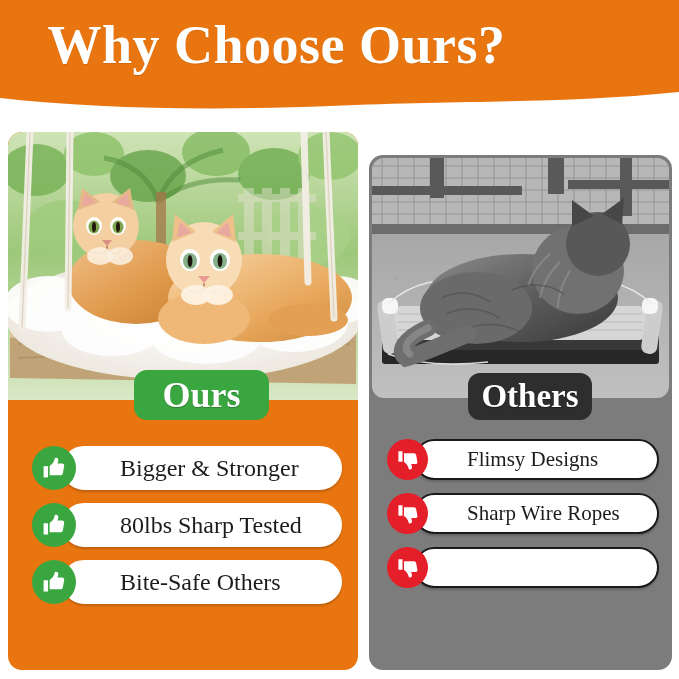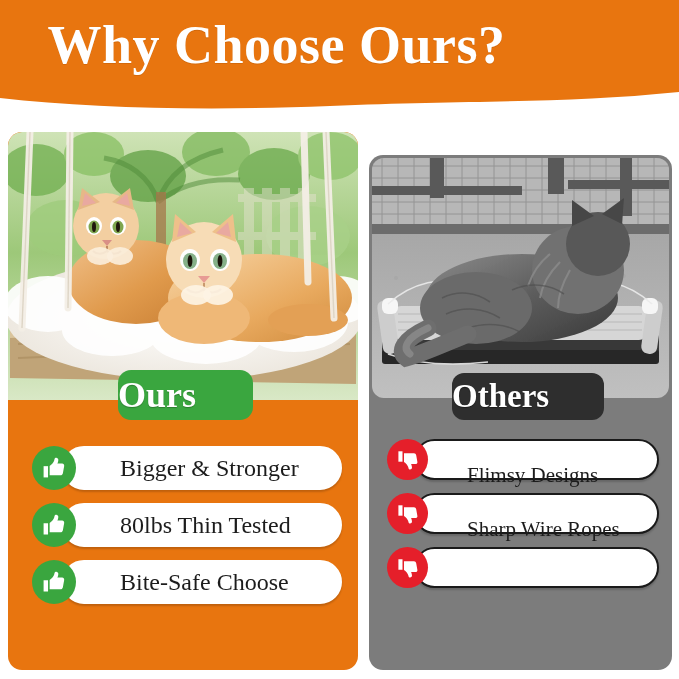--- a/index.html
+++ b/index.html
@@ -91,40 +91,41 @@
     border-radius: 12px;
     filter: grayscale(1) contrast(1.05);
   }
   .photo-inner { position: absolute; inset: 0; }
 
   
   .badge {
     position: absolute;
     display: flex;
     align-items: center;
-    justify-content: flex-start;
+    justify-content: center;
     color: #ffffff;
     font-family: "Liberation Serif", "DejaVu Serif", serif;
     font-weight: bold;
     white-space: nowrap;
+    margin-left: 16px;
   }
   .badge-ours {
     left: 110px;
     top: 238px;
     width: 135px;
     height: 50px;
     background: #3aa63f;
     border-radius: 13px;
     font-size: 36px;
     text-shadow: 0 1px 1px rgba(0,0,0,0.25);
   }
   .badge-others {
     left: 83px;
     top: 218px;
-    width: 152px;
+    width: 124px;
     height: 47px;
     background: #2e2e2e;
     border-radius: 12px;
     font-size: 33px;
     text-shadow: 0 1px 1px rgba(0,0,0,0.4);
   }
 
   
   .rows { position: absolute; }
   .rows-left { left: 24px; top: 306px; width: 310px; margin-top: 8px; }
@@ -175,21 +176,20 @@
     height: 44px;
     line-height: 44px;
     font-size: 24px;
   }
   .row-text-right {
     left: 80px;
     top: 0;
     height: 41px;
     line-height: 41px;
     font-size: 21px;
-    margin-top: 16px;
   }
 
   .mark {
     position: absolute;
     left: 0;
     top: 0;
     border-radius: 50%;
     display: flex;
     align-items: center;
     justify-content: center;
@@ -360,32 +360,32 @@
       </div>
 
       <div class="row row-left">
         <div class="pill pill-left"></div>
         <div class="mark mark-up">
           <svg width="26" height="26" viewBox="0 0 24 24" fill="#ffffff">
             <path d="M2.4 10.3h4.1v10.4H2.4z"></path>
             <path d="M8 10.1c1.9-1.3 3.6-3.2 4.2-5.1.3-1 .3-2 1.2-2.4 1.3-.5 2.6.5 2.6 1.9 0 1.2-.5 2.3-.9 3.4h4.4c1.2 0 2.1 1 1.9 2.2l-1.2 6.7c-.2 1.1-1.1 1.9-2.2 1.9H8z"></path>
           </svg>
         </div>
-        <div class="row-text row-text-left">80lbs Thin Tested</div>
+        <div class="row-text row-text-left">80lbs Sharp Tested</div>
       </div>
 
       <div class="row row-left">
         <div class="pill pill-left"></div>
         <div class="mark mark-up">
           <svg width="26" height="26" viewBox="0 0 24 24" fill="#ffffff">
             <path d="M2.4 10.3h4.1v10.4H2.4z"></path>
             <path d="M8 10.1c1.9-1.3 3.6-3.2 4.2-5.1.3-1 .3-2 1.2-2.4 1.3-.5 2.6.5 2.6 1.9 0 1.2-.5 2.3-.9 3.4h4.4c1.2 0 2.1 1 1.9 2.2l-1.2 6.7c-.2 1.1-1.1 1.9-2.2 1.9H8z"></path>
           </svg>
         </div>
-        <div class="row-text row-text-left">Bite-Safe Choose</div>
+        <div class="row-text row-text-left">Bite-Safe Others</div>
       </div>
 
 
     </div>
   </div>
 
   <div class="panel panel-right">
 
     <div class="photo photo-right">
       <svg class="photo-inner" viewBox="0 0 297 240" preserveAspectRatio="none">

